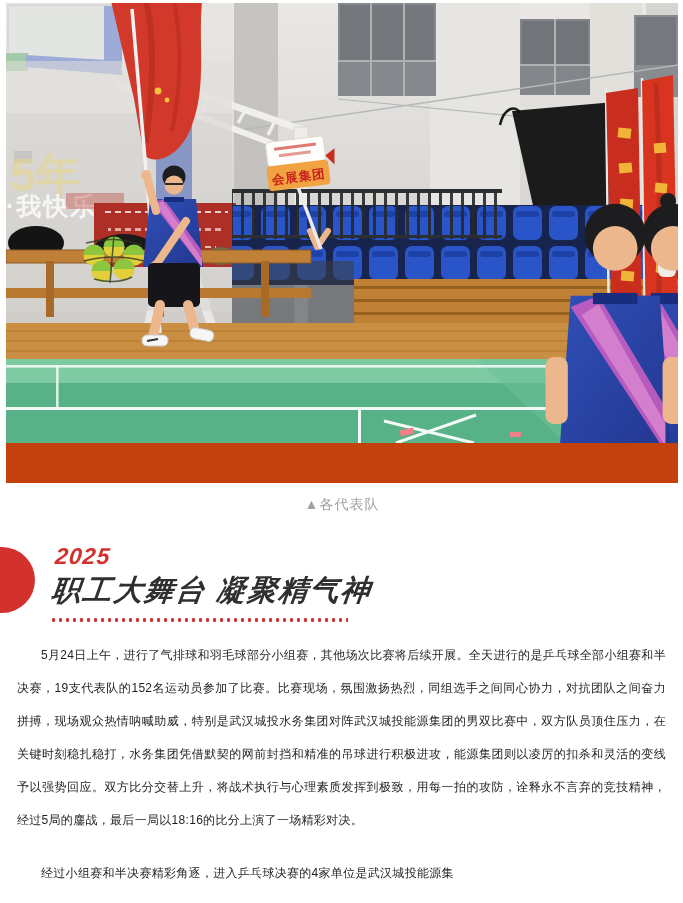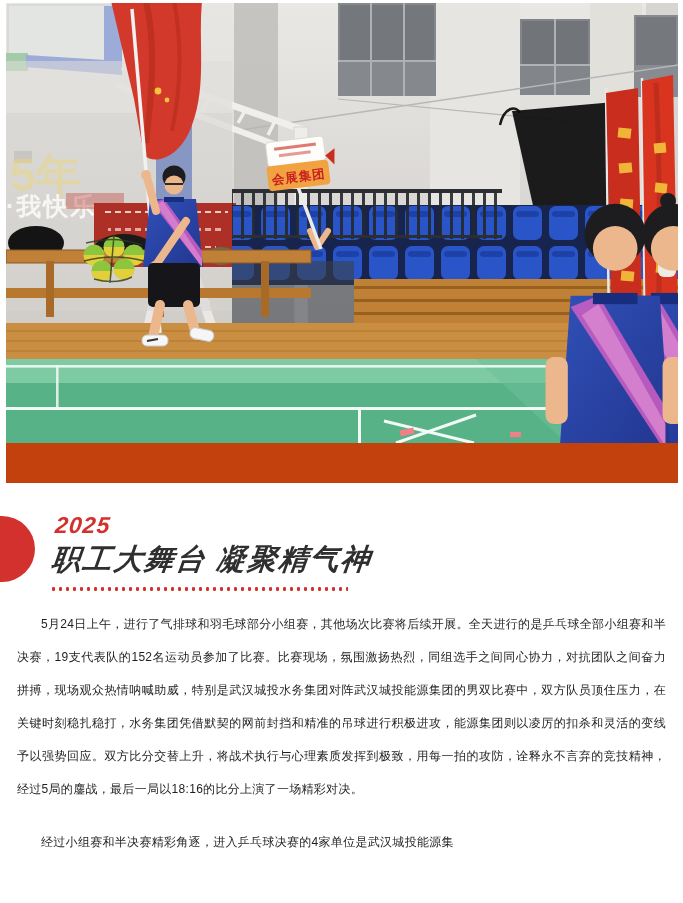--- a/index.html
+++ b/index.html
@@ -307,20 +307,21 @@
           <path d="M180,218 L150,262" stroke="#ecb78d" stroke-width="8" stroke-linecap="round"></path>
           <circle cx="149" cy="263" r="5" fill="#ecb78d"></circle>
           <rect x="142" y="260" width="52" height="44" rx="5" fill="#15151a"></rect>
           <path d="M154,302 L147,334 M182,302 L190,332" stroke="#ecb78d" stroke-width="10" stroke-linecap="round"></path>
           <rect x="136" y="332" width="26" height="11" rx="5" fill="#f6f6f6" stroke="#c9c9c9" stroke-width="1"></rect>
           <path d="M141,338 L152,336" stroke="#333" stroke-width="2" fill="none"></path>
           <rect x="184" y="326" width="24" height="11" rx="5" fill="#f6f6f6" stroke="#c9c9c9" stroke-width="1" transform="rotate(12 196 331)"></rect>
         </g>
       </svg>
     </div>
+    <figcaption class="photo-caption">▲各代表队</figcaption>
   </figure>
 
   <section class="headline">
     <span class="accent-circle"></span>
     <div class="headline-inner">
       <div class="section-year">2025</div>
       <h1 class="section-title">职工大舞台 凝聚精气神</h1>
     </div>
     <div class="dotted-rule"></div>
   </section>

